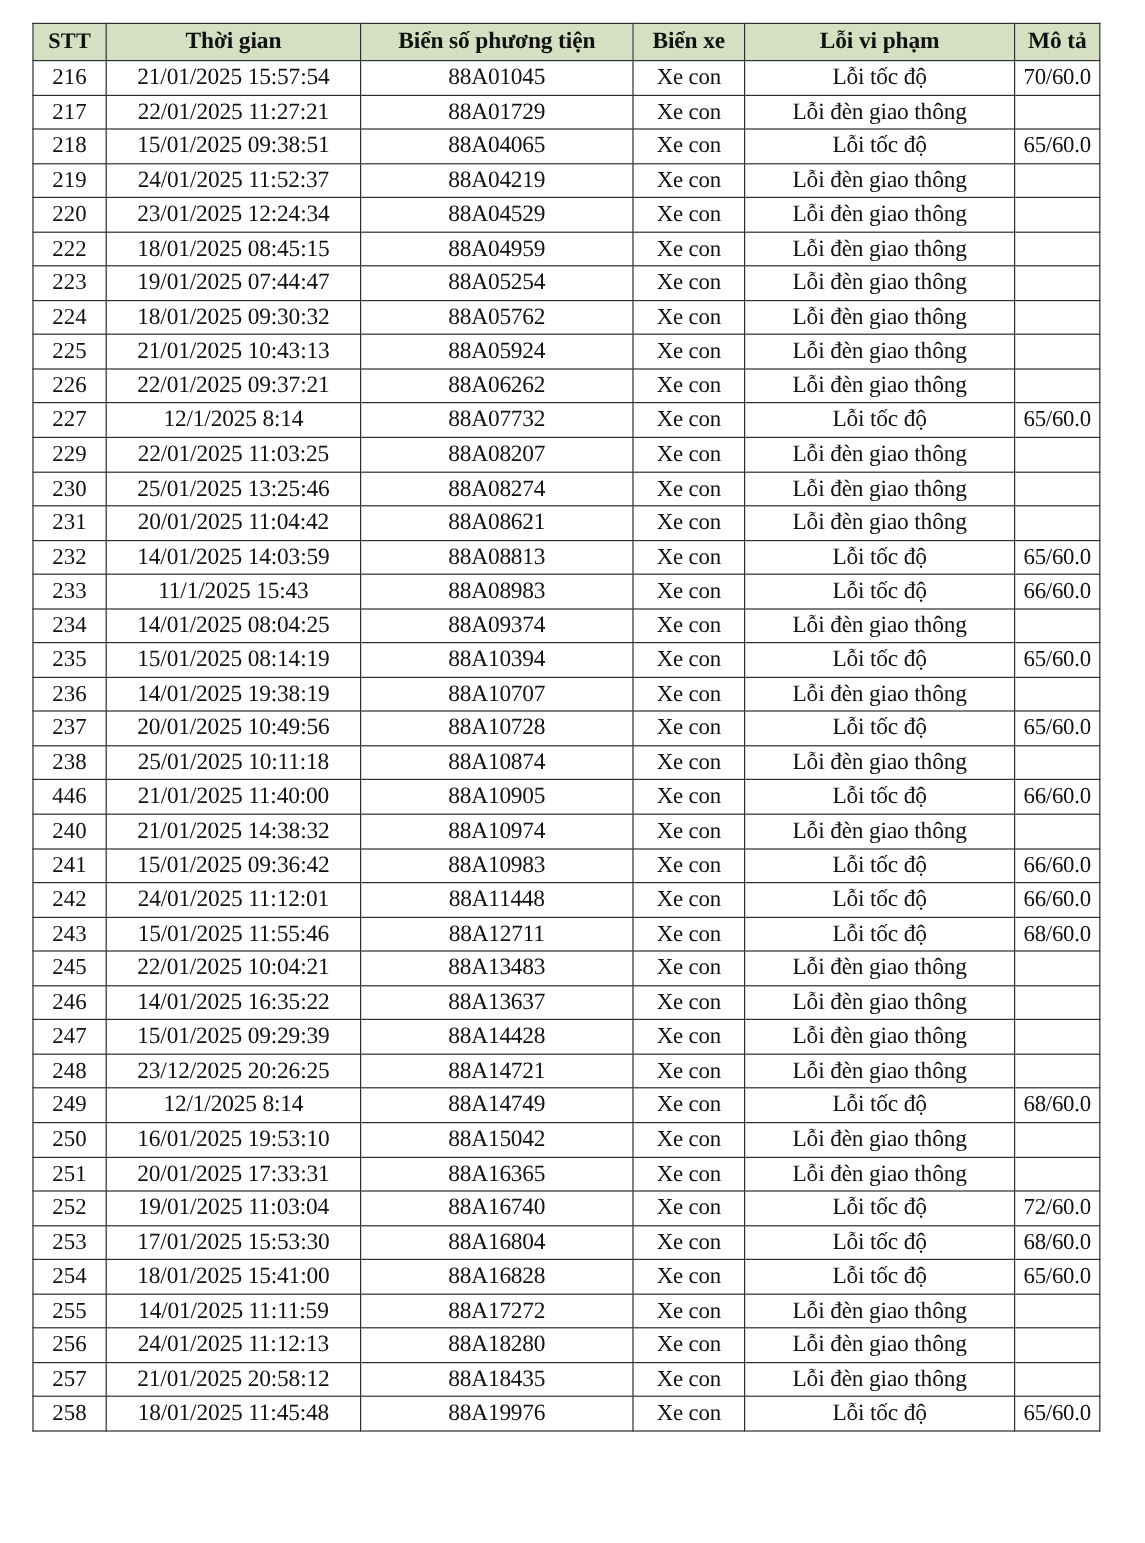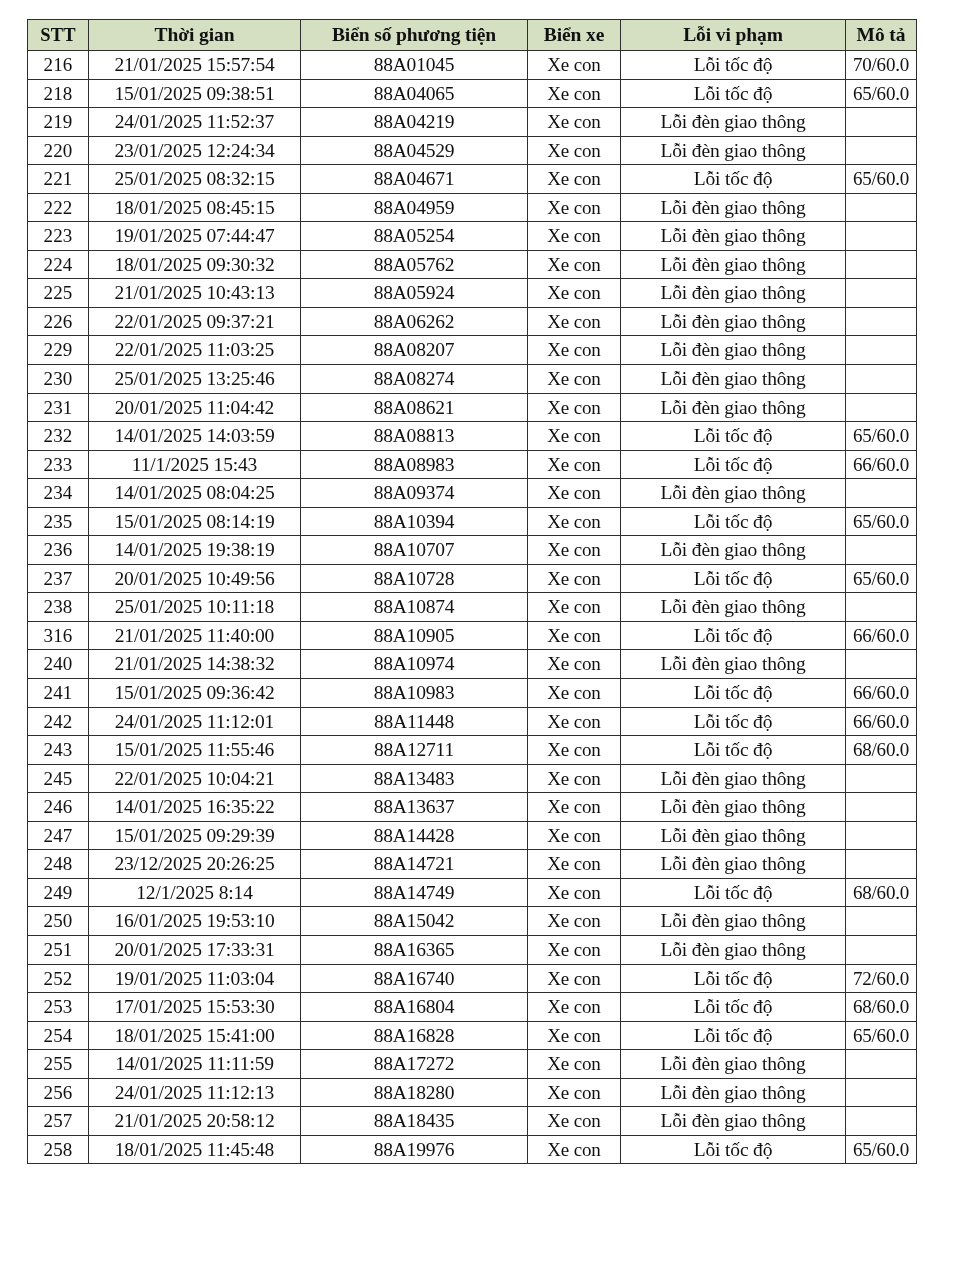--- a/index.html
+++ b/index.html
@@ -113,20 +113,28 @@
     <tbody id="table-body">
         <tr>
           <td class="cell-stt">216</td>
           <td class="cell-time">21/01/2025 15:57:54</td>
           <td class="cell-plate">88A01045</td>
           <td class="cell-vehicle">Xe con</td>
           <td class="cell-offense">Lỗi tốc độ</td>
           <td class="cell-desc">70/60.0</td>
         </tr>
         <tr>
+          <td class="cell-stt">217</td>
+          <td class="cell-time">22/01/2025 11:27:21</td>
+          <td class="cell-plate">88A01729</td>
+          <td class="cell-vehicle">Xe con</td>
+          <td class="cell-offense">Lỗi đèn giao thông</td>
+          <td class="cell-desc"></td>
+        </tr>
+        <tr>
           <td class="cell-stt">218</td>
           <td class="cell-time">15/01/2025 09:38:51</td>
           <td class="cell-plate">88A04065</td>
           <td class="cell-vehicle">Xe con</td>
           <td class="cell-offense">Lỗi tốc độ</td>
           <td class="cell-desc">65/60.0</td>
         </tr>
         <tr>
           <td class="cell-stt">219</td>
           <td class="cell-time">24/01/2025 11:52:37</td>
@@ -137,28 +145,20 @@
         </tr>
         <tr>
           <td class="cell-stt">220</td>
           <td class="cell-time">23/01/2025 12:24:34</td>
           <td class="cell-plate">88A04529</td>
           <td class="cell-vehicle">Xe con</td>
           <td class="cell-offense">Lỗi đèn giao thông</td>
           <td class="cell-desc"></td>
         </tr>
         <tr>
-          <td class="cell-stt">221</td>
-          <td class="cell-time">25/01/2025 08:32:15</td>
-          <td class="cell-plate">88A04671</td>
-          <td class="cell-vehicle">Xe con</td>
-          <td class="cell-offense">Lỗi tốc độ</td>
-          <td class="cell-desc">65/60.0</td>
-        </tr>
-        <tr>
           <td class="cell-stt">222</td>
           <td class="cell-time">18/01/2025 08:45:15</td>
           <td class="cell-plate">88A04959</td>
           <td class="cell-vehicle">Xe con</td>
           <td class="cell-offense">Lỗi đèn giao thông</td>
           <td class="cell-desc"></td>
         </tr>
         <tr>
           <td class="cell-stt">223</td>
           <td class="cell-time">19/01/2025 07:44:47</td>
@@ -185,20 +185,28 @@
         </tr>
         <tr>
           <td class="cell-stt">226</td>
           <td class="cell-time">22/01/2025 09:37:21</td>
           <td class="cell-plate">88A06262</td>
           <td class="cell-vehicle">Xe con</td>
           <td class="cell-offense">Lỗi đèn giao thông</td>
           <td class="cell-desc"></td>
         </tr>
         <tr>
+          <td class="cell-stt">227</td>
+          <td class="cell-time">12/1/2025 8:14</td>
+          <td class="cell-plate">88A07732</td>
+          <td class="cell-vehicle">Xe con</td>
+          <td class="cell-offense">Lỗi tốc độ</td>
+          <td class="cell-desc">65/60.0</td>
+        </tr>
+        <tr>
           <td class="cell-stt">229</td>
           <td class="cell-time">22/01/2025 11:03:25</td>
           <td class="cell-plate">88A08207</td>
           <td class="cell-vehicle">Xe con</td>
           <td class="cell-offense">Lỗi đèn giao thông</td>
           <td class="cell-desc"></td>
         </tr>
         <tr>
           <td class="cell-stt">230</td>
           <td class="cell-time">25/01/2025 13:25:46</td>
@@ -265,21 +273,21 @@
         </tr>
         <tr>
           <td class="cell-stt">238</td>
           <td class="cell-time">25/01/2025 10:11:18</td>
           <td class="cell-plate">88A10874</td>
           <td class="cell-vehicle">Xe con</td>
           <td class="cell-offense">Lỗi đèn giao thông</td>
           <td class="cell-desc"></td>
         </tr>
         <tr>
-          <td class="cell-stt">316</td>
+          <td class="cell-stt">446</td>
           <td class="cell-time">21/01/2025 11:40:00</td>
           <td class="cell-plate">88A10905</td>
           <td class="cell-vehicle">Xe con</td>
           <td class="cell-offense">Lỗi tốc độ</td>
           <td class="cell-desc">66/60.0</td>
         </tr>
         <tr>
           <td class="cell-stt">240</td>
           <td class="cell-time">21/01/2025 14:38:32</td>
           <td class="cell-plate">88A10974</td>

